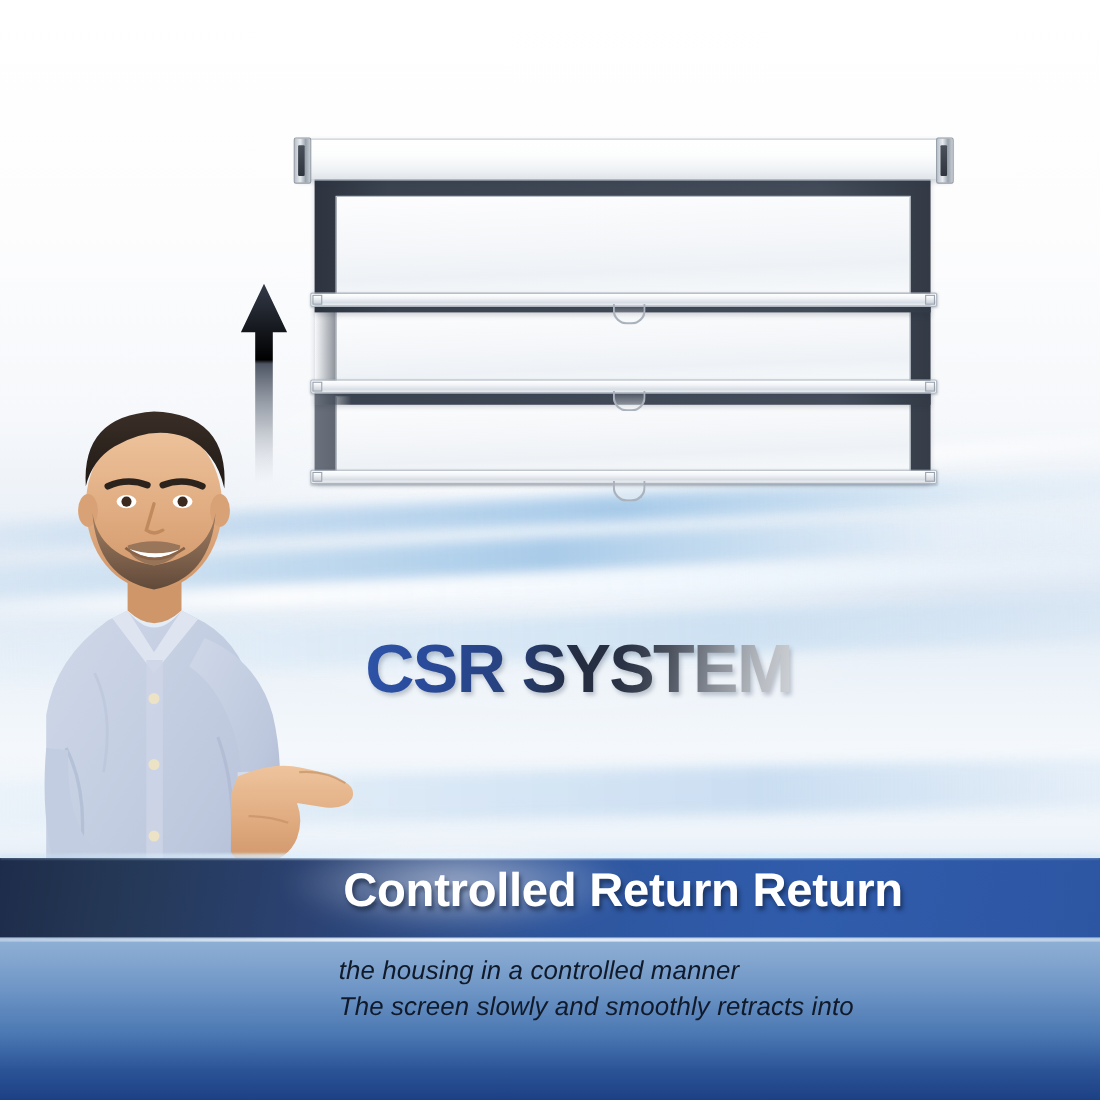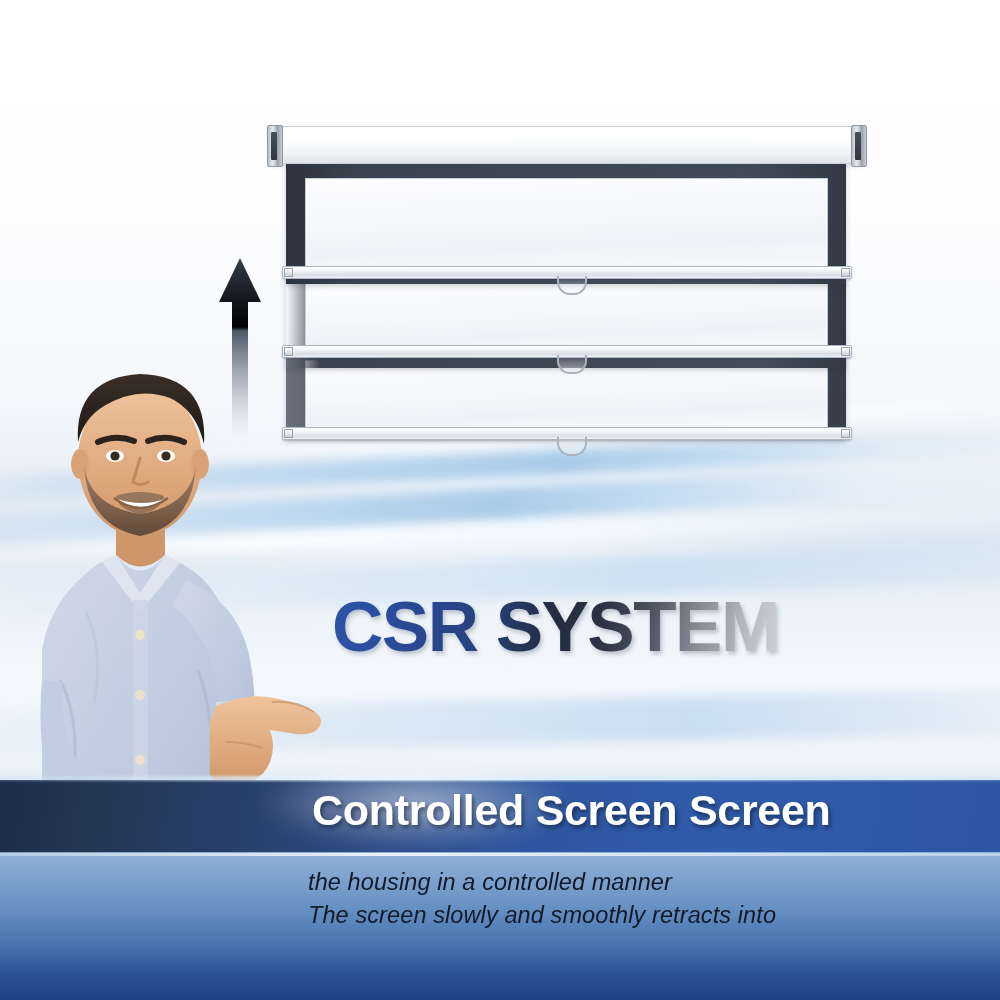--- a/index.html
+++ b/index.html
@@ -125,29 +125,29 @@
 
   
   #person{
     position:absolute;left:20px;top:350px;width:330px;height:520px;
   }
   #person svg{display:block;width:330px;height:520px;}
 
   
   .title{
     position:absolute;left:332px;top:578px;
-    font-size:71px;font-weight:bold;letter-spacing:-1.5px;
+    font-size:62px;font-weight:bold;letter-spacing:-1.5px;
     font-family:"Liberation Sans", sans-serif;
     background:linear-gradient(100deg,
         #2e54a8 0%,#2a4b9c 14%,#27427f 33%,#242c3f 50%,
         #2a3345 60%,#4b525e 70%,#8b9099 82%,#b8bcc2 92%,#cfd2d6 100%);
     -webkit-background-clip:text;background-clip:text;
     color:transparent;-webkit-text-fill-color:transparent;
     filter:drop-shadow(2px 3px 2px rgba(90,100,120,.35));
-    white-space:nowrap;line-height:1;margin-top:13px;
+    white-space:nowrap;line-height:1;
   }
 
   
   .banner{
     position:absolute;left:0;top:780px;width:1000px;height:73px;
     background:linear-gradient(100deg,
        #1c2d4e 0%,#253köp 0%,#243754 10%,#2b4272 28%,#2e569e 52%,#2f5aa8 72%,#2d56a2 100%);
     background:linear-gradient(100deg,#1d2c4a 0%,#243754 10%,#2b4272 28%,#2e569e 52%,#305cac 74%,#2d56a2 100%);
     box-shadow:0 -1px 0 rgba(180,215,245,.7) inset;
   }
@@ -329,21 +329,21 @@
       <path d="M94 148 Q120 166 148 148 Q122 158 94 148 Z" fill="#ffffff"></path>
       <path d="M94 148 Q120 168 148 148" stroke="#8a6346" stroke-width="2.5" fill="none"></path>
     </svg>
   </div>
 
   <div class="title">CSR SYSTEM</div>
 
   <div class="banner">
     <div class="banner-glow"></div>
   </div>
-  <div class="banner-text">Controlled Screen Screen</div>
+  <div class="banner-text">Controlled Return Return</div>
 
   <div class="lower"></div>
   <div class="sub">
     <div>the housing in a controlled manner</div>
     <div>The screen slowly and smoothly retracts into</div>
   </div>
 
 </div>
 
 </body></html>

